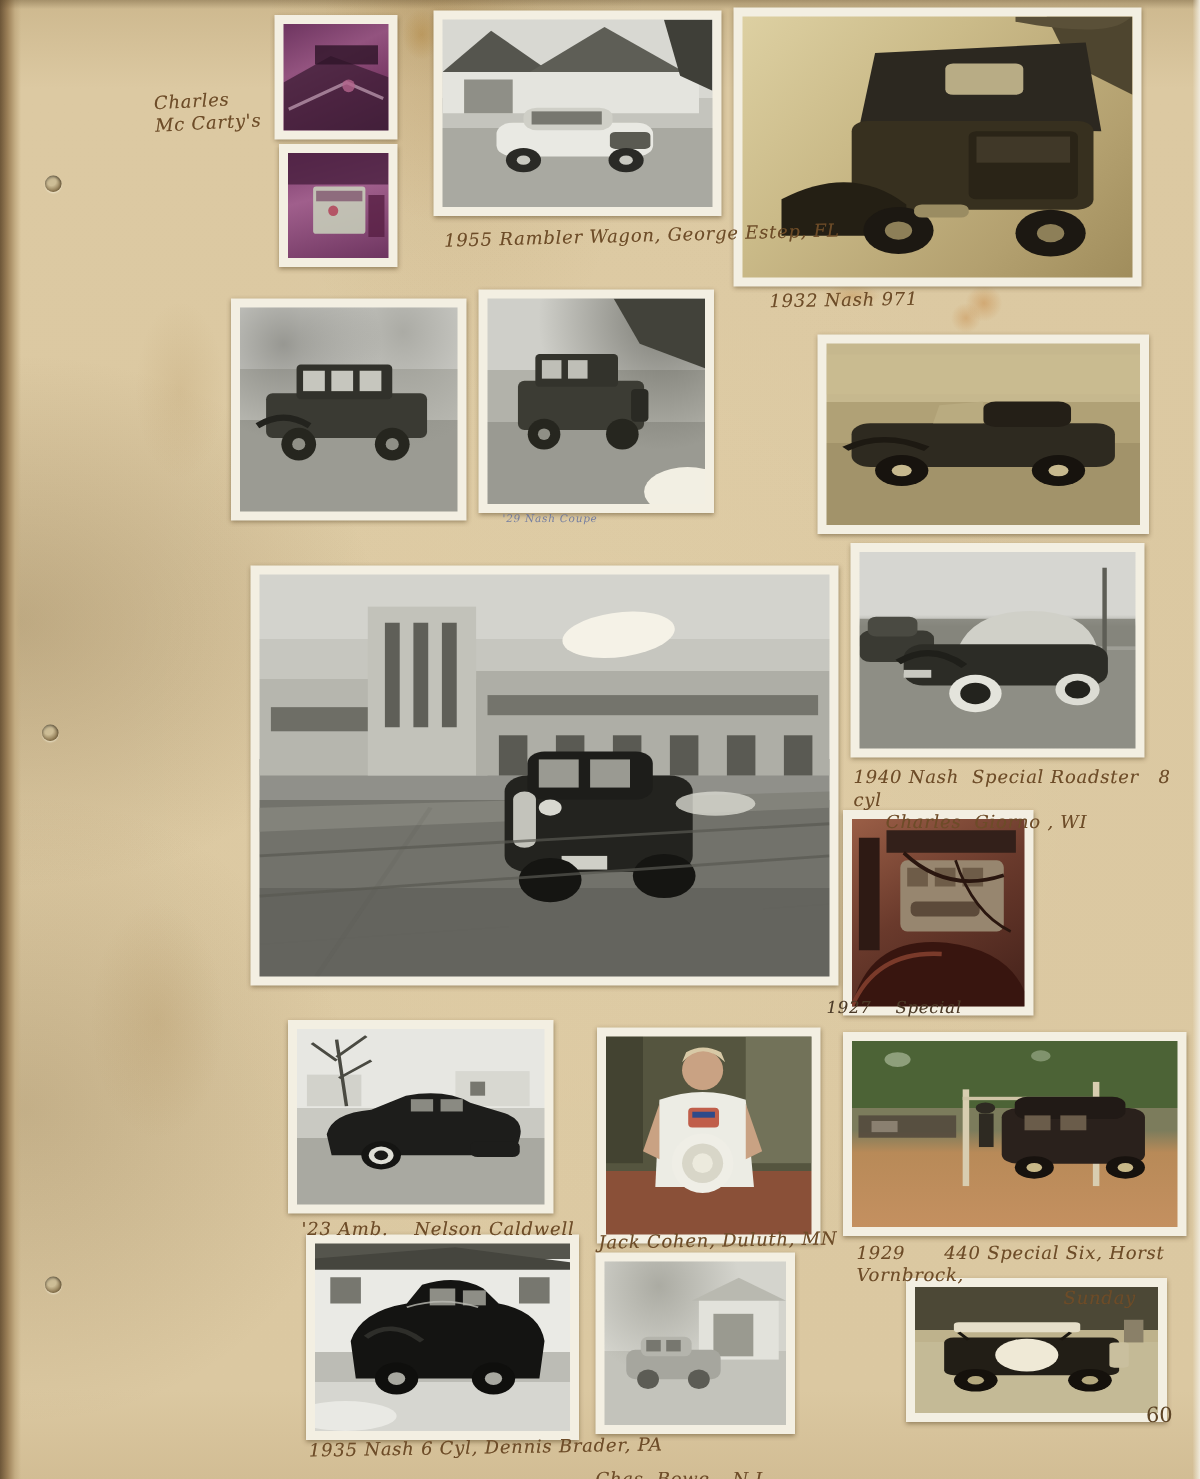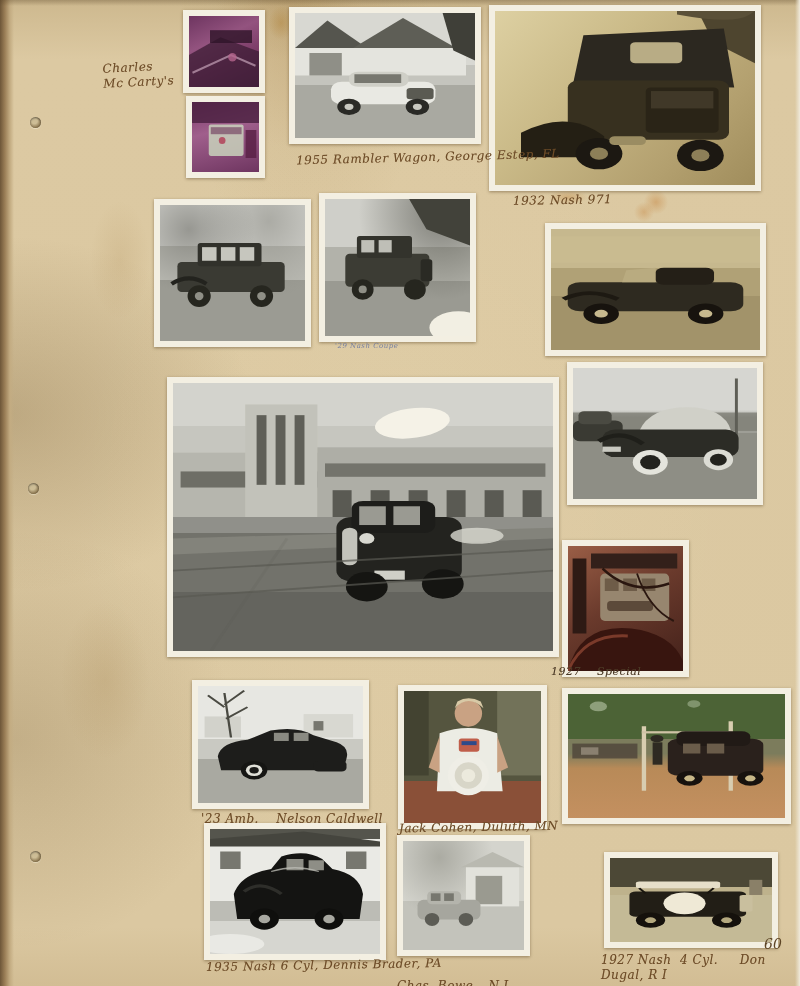--- a/index.html
+++ b/index.html
@@ -24,21 +24,21 @@
   .hole{position:absolute;width:11px;height:11px;border-radius:50%;
     background:radial-gradient(circle at 40% 35%, #cdbd96 0 30%, #8a754f 70%, #6b5a3e 100%);
     box-shadow:inset 0 1px 2px rgba(0,0,0,.45), 0 1px 1px rgba(255,255,240,.4);}
   .photo{position:absolute;background:#f3efe2;box-shadow:0 1px 3px rgba(70,50,20,.45);padding:6px;box-sizing:border-box;}
   .photo .img{position:relative;width:100%;height:100%;overflow:hidden;}
   .photo svg{position:absolute;left:0;top:0;width:100%;height:100%;}
   .caption{position:absolute;color:#6d4c28;font-style:italic;font-size:12px;letter-spacing:.5px;
     white-space:pre-wrap;line-height:1.25;text-shadow:0 0 .4px rgba(109,76,40,.4);}
   .caption.small{font-size:11px;}
   .inscription{position:absolute;color:#5d6da0;font-style:italic;font-size:7px;letter-spacing:.5px;opacity:.8;}
-  .page-num{position:absolute;color:#5d4425;font-style:italic;font-size:14px;}
+  .page-num{position:absolute;color:#5d4425;font-size:14px;}
   
   .p-a{background:linear-gradient(155deg,#6e3560 0%,#93537f 35%,#7a3a66 65%,#552a4c 100%);}
   .p-b{background:linear-gradient(165deg,#7a3a6a 0%,#a05f8c 40%,#6e3560 100%);}
   .p-c{background:linear-gradient(180deg,#d8d8d2 0 42%,#c4c4bd 42% 58%,#a9a9a1 58% 100%);}
   .p-d{background:linear-gradient(135deg,#ddd0a2 0%,#cbbb89 35%,#b3a06f 75%,#a08d5c 100%);}
   .p-e{background:
       radial-gradient(ellipse at 20% 18%, rgba(90,90,84,.5), transparent 40%),
       radial-gradient(ellipse at 75% 12%, rgba(120,120,112,.45), transparent 45%),
       linear-gradient(180deg,#d5d5d0 0 30%,#b9b9b2 30% 55%,#9b9b93 55% 100%);}
   .p-f{background:
@@ -372,21 +372,24 @@
       <circle cx="25" cy="74" r="3.4" fill="#b4a87e"></circle>
           <circle cx="72" cy="74" r="3.4" fill="#b4a87e"></circle>
     </svg>
       </div>
   </div>
 
   <div class="caption" style="left:103px;top:60px;transform:rotate(-3deg);">Charles
 Mc Carty's</div>
   <div class="caption" style="left:296px;top:150px;transform:rotate(-1.5deg);">1955 Rambler Wagon, George Estep, FL</div>
   <div class="caption" style="left:513px;top:193px;transform:rotate(-1deg);">1932 Nash 971</div>
+  <div class="caption" style="left:569px;top:511px;">1940 Nash  Special Roadster   8 cyl
+     Charles  Giorno , WI</div>
   <div class="caption small" style="left:551px;top:665px;color:#4a3a28;">1927    Special</div>
   <div class="caption" style="left:201px;top:812px;">'23 Amb.    Nelson Caldwell</div>
   <div class="caption" style="left:399px;top:820px;transform:rotate(-1deg);">Jack Cohen, Duluth, MN</div>
+  <div class="caption" style="left:571px;top:828px;">1929      440 Special Six, Horst Vornbrock,
+                                Sunday</div>
   <div class="caption" style="left:206px;top:958px;transform:rotate(-1deg);">1935 Nash 6 Cyl, Dennis Brader, PA</div>
   <div class="caption" style="left:397px;top:961px;margin-top:18px;">Chas. Bowe – N.J</div>
-  <div class="caption" style="left:601px;top:953px;">1927 Nash  4 Cyl.     Don Dugal, R I</div>
   <div class="inscription" style="left:335px;top:331px;margin-top:11px;">'29 Nash Coupe</div>
   <div class="page-num" style="left:764px;top:936px;">60</div>
 </div>
 
 </body></html>

